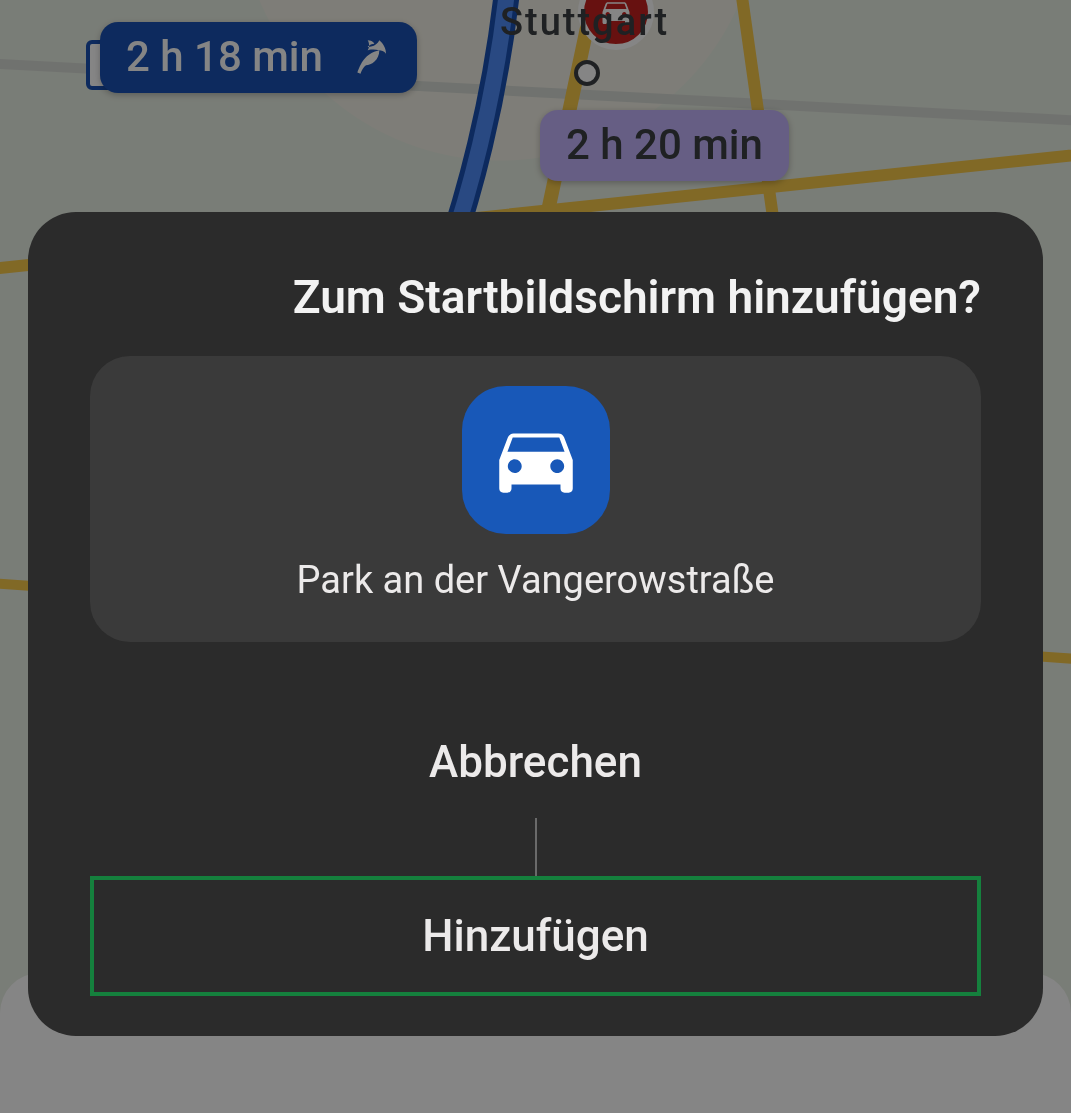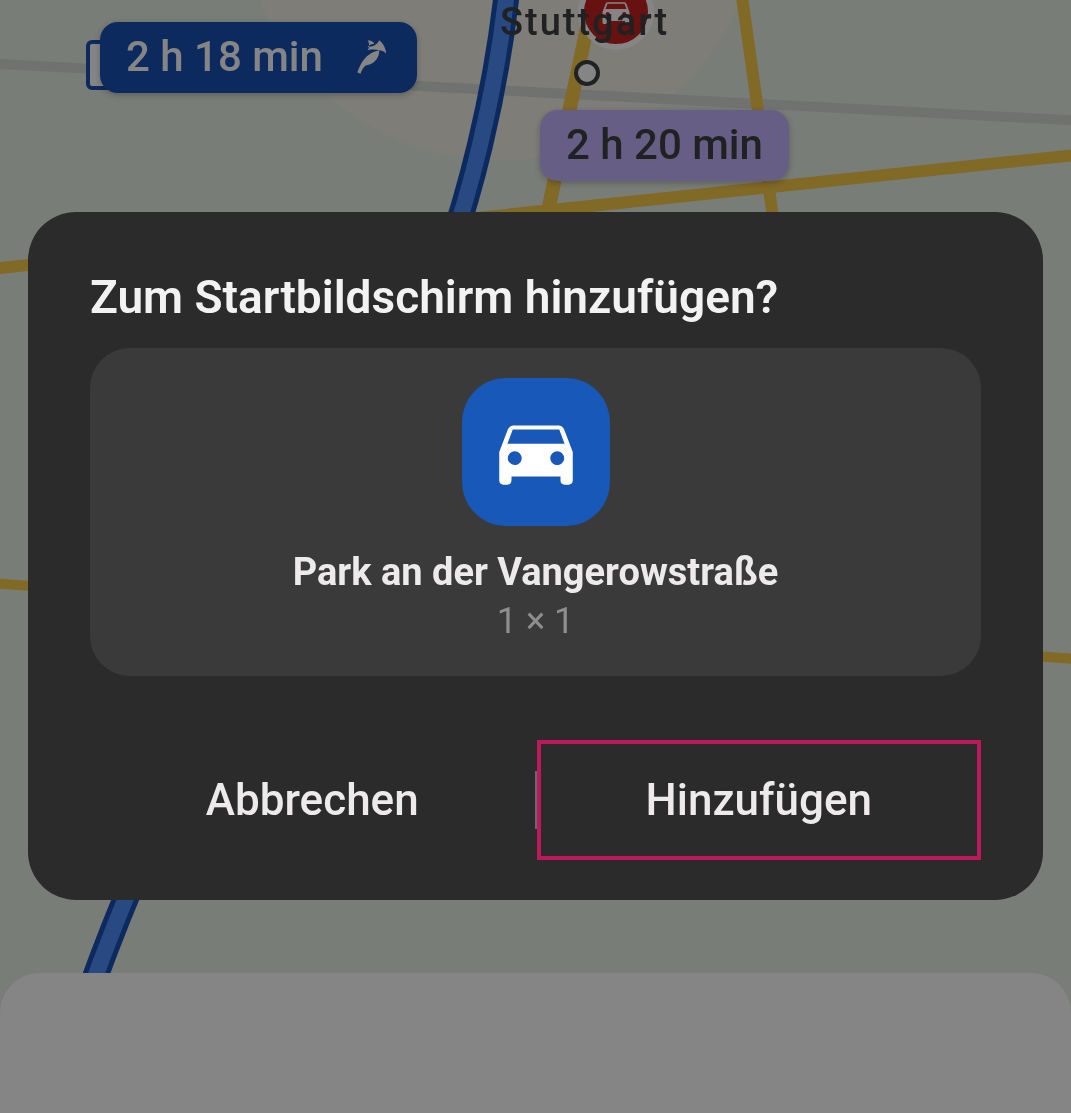--- a/index.html
+++ b/index.html
@@ -109,21 +109,22 @@
     background:#2b2b2b;
     border-radius:48px;
     color:#eceaea;
     padding:58px 62px 40px;
     box-sizing:border-box;
   }
   .dialog-title{
     font-size:46px;
     font-weight:600;
     color:#f2f2f2;
-    margin:0 0 24px;
+    margin:0 0 32px;
+    text-align:right;
   }
   .dialog-body{
     font-size:38px;
     line-height:1.42;
     color:#dedcdc;
     font-weight:400;
     margin:0 0 56px;
   }
 
   .widget-card{
@@ -132,49 +133,50 @@
     padding:30px 20px 34px;
     text-align:center;
   }
   .widget-icon{
     width:148px;height:148px;margin:0 auto 24px;
     background:#1858b8;border-radius:44px;
     display:flex;align-items:center;justify-content:center;
   }
   .widget-icon svg{width:98px;height:98px;fill:#fff;}
   .widget-name{
-    font-size:38px;color:#eceaea;font-weight:700;margin-bottom:6px;
+    font-size:38px;color:#eceaea;font-weight:400;margin-bottom:6px;
   }
   .widget-size{
     font-size:36px;color:#8e8e8e;font-weight:400;
   }
 
   .actions{
     margin-top:64px;
     display:flex;
     align-items:stretch;
     justify-content:center;
+    flex-direction:column;
   }
   .action-btn{
     flex:1 1 50%;
     text-align:center;
     font-size:44px;
     font-weight:500;
     color:#eceaea;
     padding:30px 0;
     background:transparent;
     border:none;
     cursor:pointer;
     font-family:inherit;
   }
   .actions .sep{
     width:2px;align-self:center;height:58px;background:#6a6a6a;
   }
   .highlight-box{
-    border:4px solid #be185d;
+    border:4px solid #15803d;
     box-sizing:border-box;
   }
 </style>
 </head>
 <body>
 
 <div class="map">
   <div class="road g1"></div>
   <div class="road y1"></div>
   <div class="road y2"></div>
@@ -215,21 +217,20 @@
 <div class="dialog">
   <h1 class="dialog-title">Zum Startbildschirm hinzufügen?</h1>
 
   <div class="widget-card">
     <div class="widget-icon">
       <svg viewBox="0 0 24 24">
           <path d="M18.9 6.5c-.2-.6-.8-1-1.4-1H6.5c-.6 0-1.2.4-1.4 1L3 12v7c0 .6.4 1 1 1h1c.6 0 1-.4 1-1v-1h12v1c0 .6.4 1 1 1h1c.6 0 1-.4 1-1v-7l-2.1-5.5zM6.8 15.2c-.9 0-1.7-.8-1.7-1.7s.8-1.7 1.7-1.7 1.7.8 1.7 1.7-.8 1.7-1.7 1.7zm10.4 0c-.9 0-1.7-.8-1.7-1.7s.8-1.7 1.7-1.7 1.7.8 1.7 1.7-.8 1.7-1.7 1.7zM5 10l1.3-3.5h11.4L19 10H5z"></path>
         </svg>
     </div>
     <div class="widget-name">Park an der Vangerowstraße</div>
-    <div class="widget-size">1 × 1</div>
   </div>
 
   <div class="actions">
     <button class="action-btn">Abbrechen</button>
     <div class="sep"></div>
     <button class="action-btn highlight-box">Hinzufügen</button>
   </div>
 </div>
 
 </body></html>

